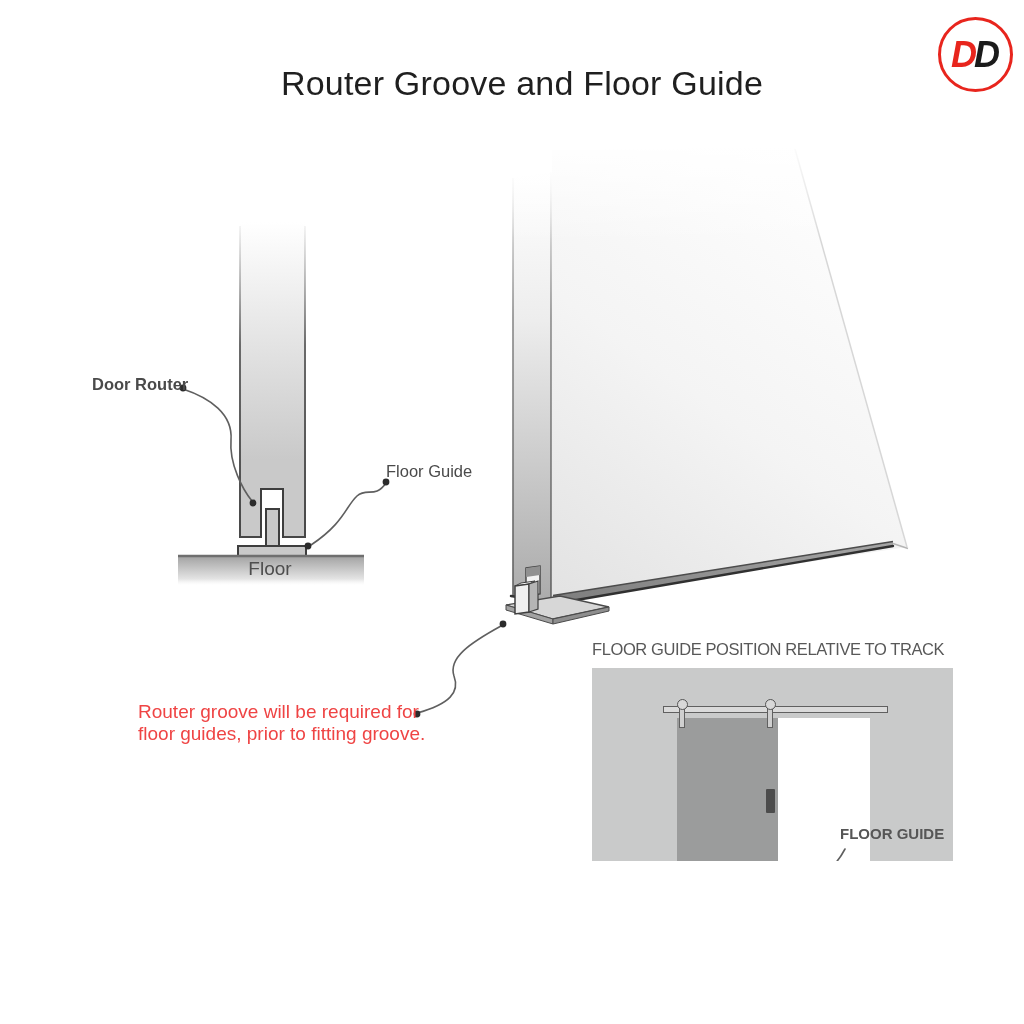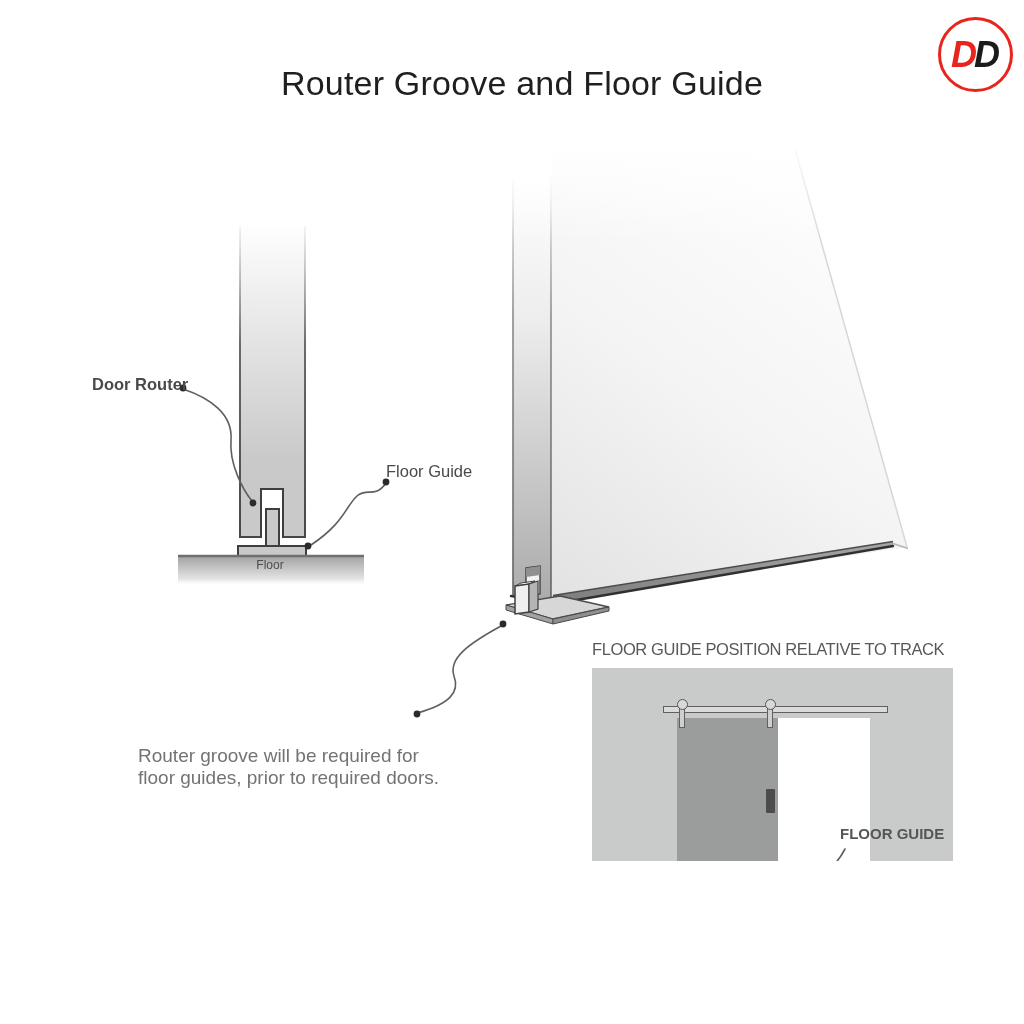--- a/index.html
+++ b/index.html
@@ -6,22 +6,22 @@
   .canvas{position:relative;width:1024px;height:861px;background:#ffffff;overflow:hidden;
           font-family:"Liberation Sans",sans-serif;}
   .canvas *{box-sizing:border-box;}
 
   
   .label{position:absolute;z-index:20;color:#4a4a4a;white-space:nowrap;}
   .page-title{top:64px;left:20px;width:1004px;text-align:center;font-size:34px;
               color:#1f1f1f;letter-spacing:.2px;}
   .lbl-door-router{top:375px;left:92px;font-size:16.5px;font-weight:bold;}
   .lbl-floor-guide-left{top:462px;left:386px;font-size:16.5px;}
-  .lbl-floor{top:558px;left:240px;width:60px;text-align:center;font-size:12px;color:#4d4d4d;}
-  .note{top:701px;left:138px;font-size:19px;line-height:21.5px;color:#737373;margin-top:44px;}
+  .lbl-floor{top:558px;left:240px;width:60px;text-align:center;font-size:19px;color:#4d4d4d;}
+  .note{top:701px;left:138px;font-size:19px;line-height:21.5px;color:#ef4444;}
   .inset-title{top:640px;left:592px;width:361px;font-size:16.5px;font-weight:400;
                letter-spacing:-0.4px;color:#585858;}
   .lbl-floor-guide-inset{top:825px;left:840px;font-size:15px;font-weight:700;color:#565656;}
 
   
   .logo{position:absolute;z-index:20;left:938px;top:17px;width:75px;height:75px;
         border:3px solid #e8251d;border-radius:50%;background:#fff;
         display:flex;align-items:center;justify-content:center;}
   .logo span{font-size:36px;font-weight:800;font-style:italic;line-height:1;}
   .logo .d1{color:#e8251d;}
@@ -71,21 +71,21 @@
   <div class="inset-el inset-guide"></div>
   <div class="inset-el inset-floorline"></div>
   <div class="inset-el inset-floorband"></div>
   <div class="label lbl-floor-guide-inset">FLOOR GUIDE</div>
 
   <div class="label lbl-door-router">Door Router</div>
   <div class="label lbl-floor-guide-left">Floor Guide</div>
   <div class="label lbl-floor">Floor</div>
   <div class="label note">
     <div>Router groove will be required for</div>
-    <div>floor guides, prior to required doors.</div>
+    <div>floor guides, prior to fitting groove.</div>
   </div>
 
   <svg class="art" width="1024" height="1024" viewBox="0 0 1024 1024">
     <defs>
       <linearGradient id="fadeDown" x1="0" y1="0" x2="0" y2="1">
         <stop offset="0" stop-color="#ffffff" stop-opacity="1"></stop>
         <stop offset="1" stop-color="#ffffff" stop-opacity="0"></stop>
       </linearGradient>
       <linearGradient id="colFill" gradientUnits="userSpaceOnUse" x1="0" y1="222" x2="0" y2="460">
         <stop offset="0" stop-color="#ffffff"></stop>

